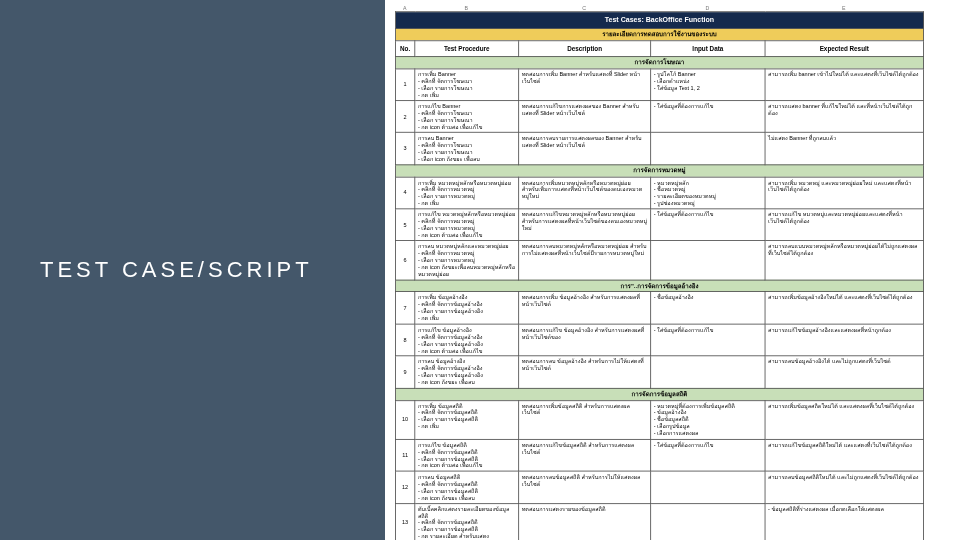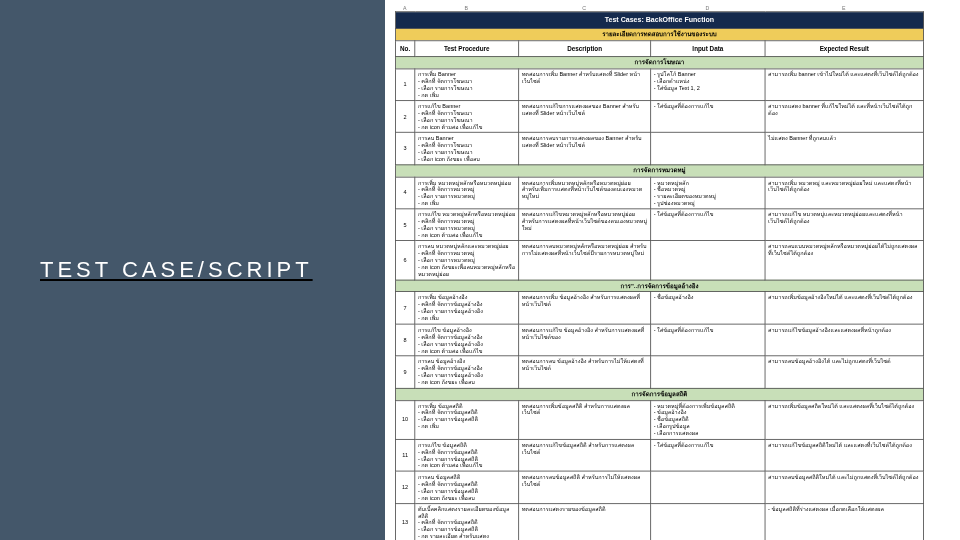--- a/index.html
+++ b/index.html
@@ -15,21 +15,20 @@
     width: 960px;
     height: 540px;
   }
   .left-panel {
     width: 385px;
     height: 540px;
     background: #44576a;
     display: flex;
     align-items: center;
     padding-left: 40px;
-    text-decoration: underline;
   }
   .left-title {
     color: #ffffff;
     font-size: 22px;
     letter-spacing: 4px;
     font-weight: 300;
   }
   .right-panel {
     width: 575px;
     height: 540px;

